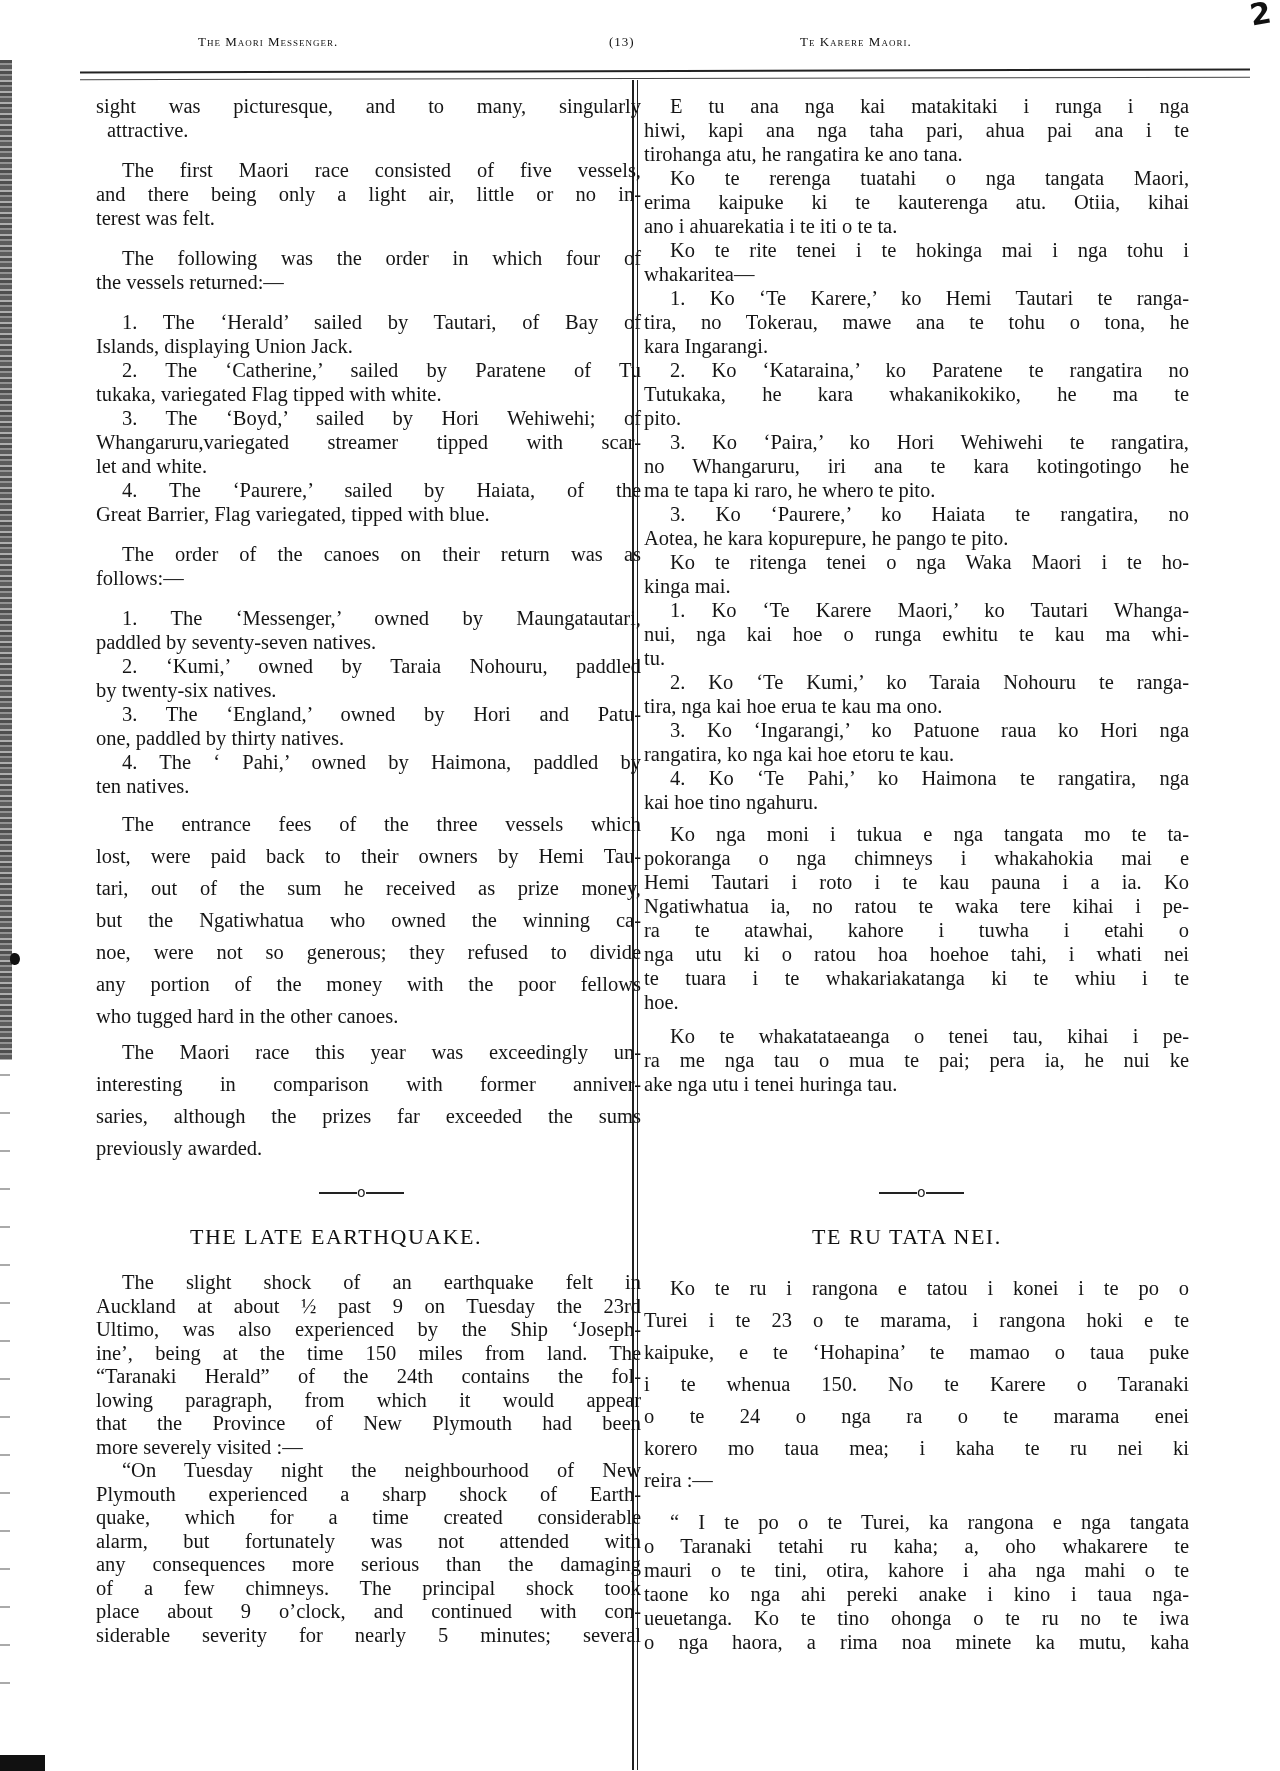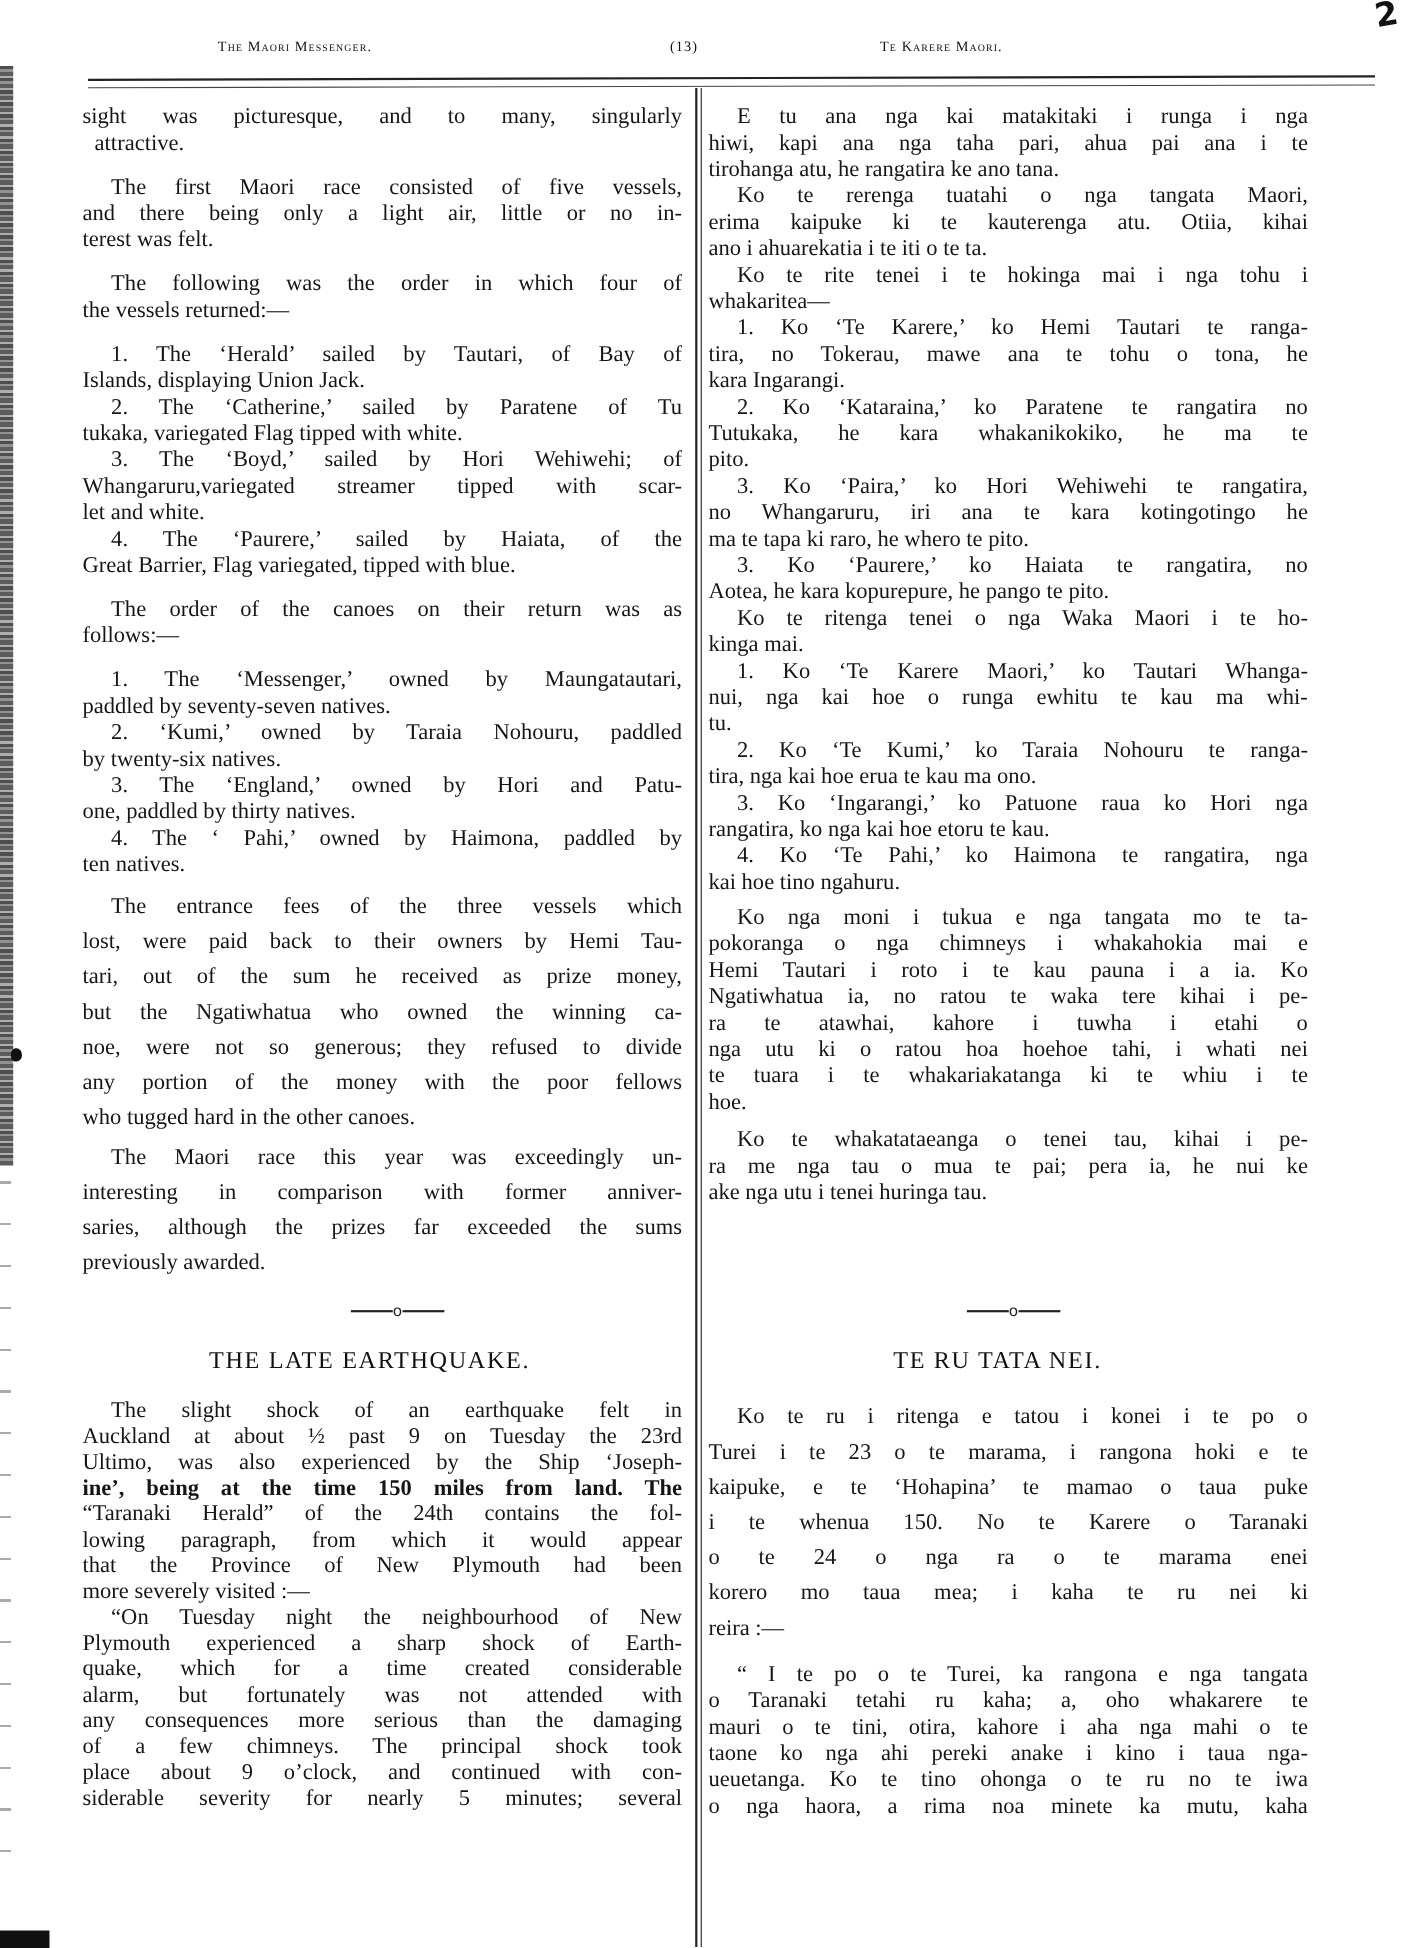--- a/index.html
+++ b/index.html
@@ -29,21 +29,21 @@
   .rule.r1 { top: 70px; transform: rotate(-0.15deg); }
   .rule.r2 { top: 78px; height: 1px; background: #444; transform: rotate(-0.12deg); }
 
   
   .divider { position: absolute; left: 632px; top: 80px; width: 2px; height: 1690px; background: #222; }
   .divider.d2 { left: 637px; width: 1px; }
 
   
   .line { position: absolute; white-space: nowrap; font-family: "Liberation Serif", serif;
           font-size: 20.5px; line-height: 24px; color: #151515; }
-  .col-left .line { left: 75px; width: 545px; }
+  .col-left .line { left: 96px; width: 545px; }
   .col-right .line { left: 644px; width: 545px; }
   .justify { text-align: justify; text-align-last: justify; }
   .indent { padding-left: 26px; box-sizing: border-box; }
 
   .heading { position: absolute; font-family: "Liberation Serif", serif; font-size: 22px;
              letter-spacing: 1.5px; white-space: nowrap; }
   .sep { position: absolute; font-family: "DejaVu Sans", sans-serif; font-size: 14px; white-space: nowrap; color: #222; }
   .sep .dash { display: inline-block; width: 38px; height: 1.5px; background: #222; vertical-align: middle; }
 </style>
 </head>
@@ -100,21 +100,21 @@
       <div class="line justify" style="top: 940px;">noe, were not so generous; they refused to divide</div>
       <div class="line justify" style="top: 972px;">any portion of the money with the poor fellows</div>
       <div class="line" style="top: 1004px;">who tugged hard in the other canoes.</div>
       <div class="line justify indent" style="top: 1040px;">The Maori race this year was exceedingly un-</div>
       <div class="line justify" style="top: 1072px;">interesting in comparison with former anniver-</div>
       <div class="line justify" style="top: 1104px;">saries, although the prizes far exceeded the sums</div>
       <div class="line" style="top: 1136px;">previously awarded.</div>
       <div class="line justify indent" style="top: 1270px;">The slight shock of an earthquake felt in</div>
       <div class="line justify" style="top: 1294px;">Auckland at about ½ past 9 on Tuesday the 23rd</div>
       <div class="line justify" style="top: 1317px;">Ultimo, was also experienced by the Ship ‘Joseph-</div>
-      <div class="line justify" style="top: 1341px; font-weight: bold;">ine’, being at the time 150 miles from land. The</div>
+      <div class="line justify" style="top: 1341px;">ine’, being at the time 150 miles from land. The</div>
       <div class="line justify" style="top: 1364px;">“Taranaki Herald” of the 24th contains the fol-</div>
       <div class="line justify" style="top: 1388px;">lowing paragraph, from which it would appear</div>
       <div class="line justify" style="top: 1411px;">that the Province of New Plymouth had been</div>
       <div class="line" style="top: 1435px;">more severely visited :—</div>
       <div class="line justify indent" style="top: 1458px;">“On Tuesday night the neighbourhood of New</div>
       <div class="line justify" style="top: 1482px;">Plymouth experienced a sharp shock of Earth-</div>
       <div class="line justify" style="top: 1505px;">quake, which for a time created considerable</div>
       <div class="line justify" style="top: 1529px;">alarm, but fortunately was not attended with</div>
       <div class="line justify" style="top: 1552px;">any consequences more serious than the damaging</div>
       <div class="line justify" style="top: 1576px;">of a few chimneys. The principal shock took</div>
@@ -157,21 +157,21 @@
       <div class="line justify" style="top: 846px;">pokoranga o nga chimneys i whakahokia mai e</div>
       <div class="line justify" style="top: 870px;">Hemi Tautari i roto i te kau pauna i a ia. Ko</div>
       <div class="line justify" style="top: 894px;">Ngatiwhatua ia, no ratou te waka tere kihai i pe-</div>
       <div class="line justify" style="top: 918px;">ra te atawhai, kahore i tuwha i etahi o</div>
       <div class="line justify" style="top: 942px;">nga utu ki o ratou hoa hoehoe tahi, i whati nei</div>
       <div class="line justify" style="top: 966px;">te tuara i te whakariakatanga ki te whiu i te</div>
       <div class="line" style="top: 990px;">hoe.</div>
       <div class="line justify indent" style="top: 1024px;">Ko te whakatataeanga o tenei tau, kihai i pe-</div>
       <div class="line justify" style="top: 1048px;">ra me nga tau o mua te pai; pera ia, he nui ke</div>
       <div class="line" style="top: 1072px;">ake nga utu i tenei huringa tau.</div>
-      <div class="line justify indent" style="top: 1276px;">Ko te ru i ritenga e tatou i konei i te po o</div>
+      <div class="line justify indent" style="top: 1276px;">Ko te ru i rangona e tatou i konei i te po o</div>
       <div class="line justify" style="top: 1308px;">Turei i te 23 o te marama, i rangona hoki e te</div>
       <div class="line justify" style="top: 1340px;">kaipuke, e te ‘Hohapina’ te mamao o taua puke</div>
       <div class="line justify" style="top: 1372px;">i te whenua 150. No te Karere o Taranaki</div>
       <div class="line justify" style="top: 1404px;">o te 24 o nga ra o te marama enei</div>
       <div class="line justify" style="top: 1436px;">korero mo taua mea; i kaha te ru nei ki</div>
       <div class="line" style="top: 1468px;">reira :—</div>
       <div class="line justify indent" style="top: 1510px;">“ I te po o te Turei, ka rangona e nga tangata</div>
       <div class="line justify" style="top: 1534px;">o Taranaki tetahi ru kaha; a, oho whakarere te</div>
       <div class="line justify" style="top: 1558px;">mauri o te tini, otira, kahore i aha nga mahi o te</div>
       <div class="line justify" style="top: 1582px;">taone ko nga ahi pereki anake i kino i taua nga-</div>

